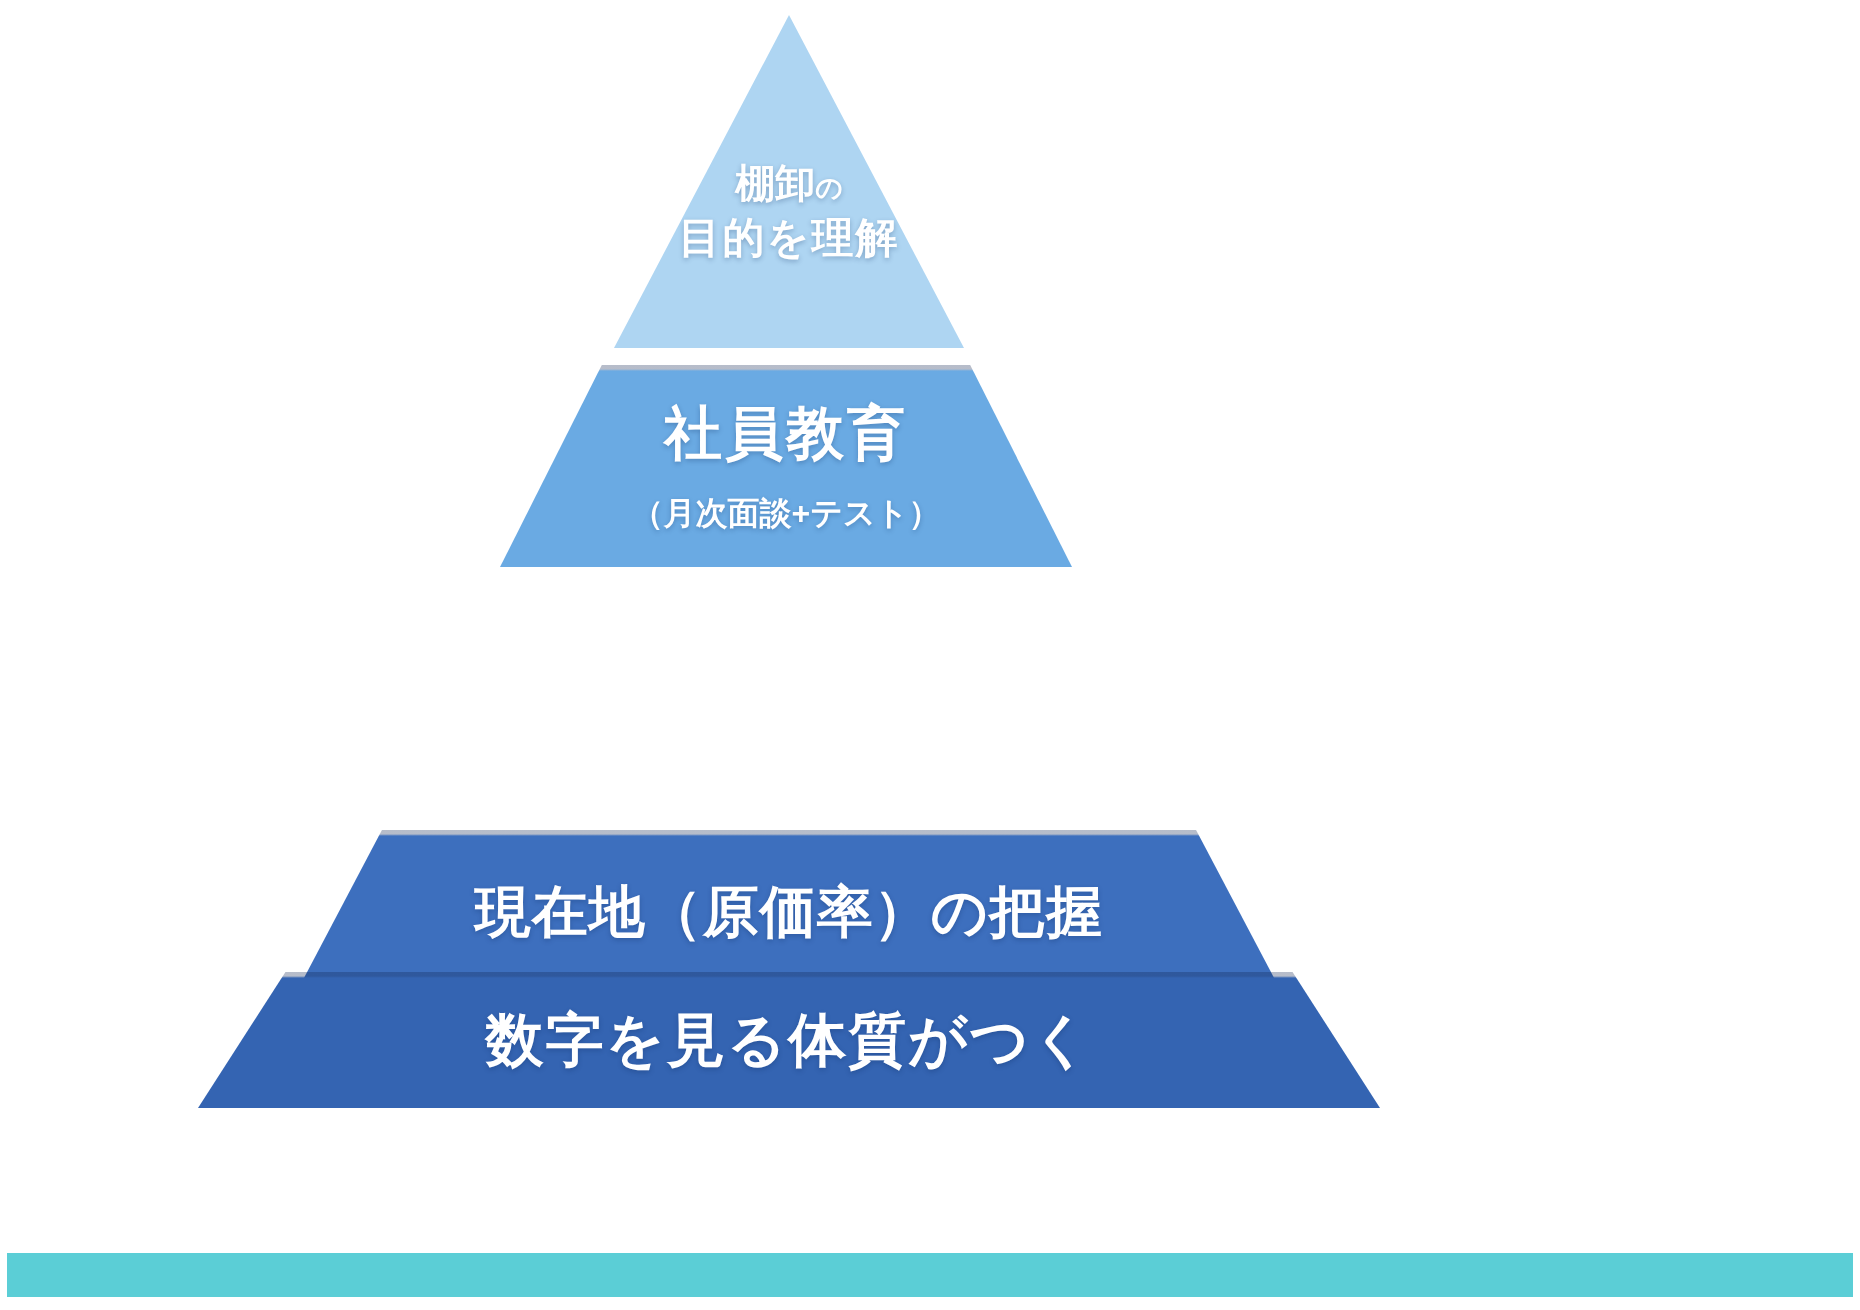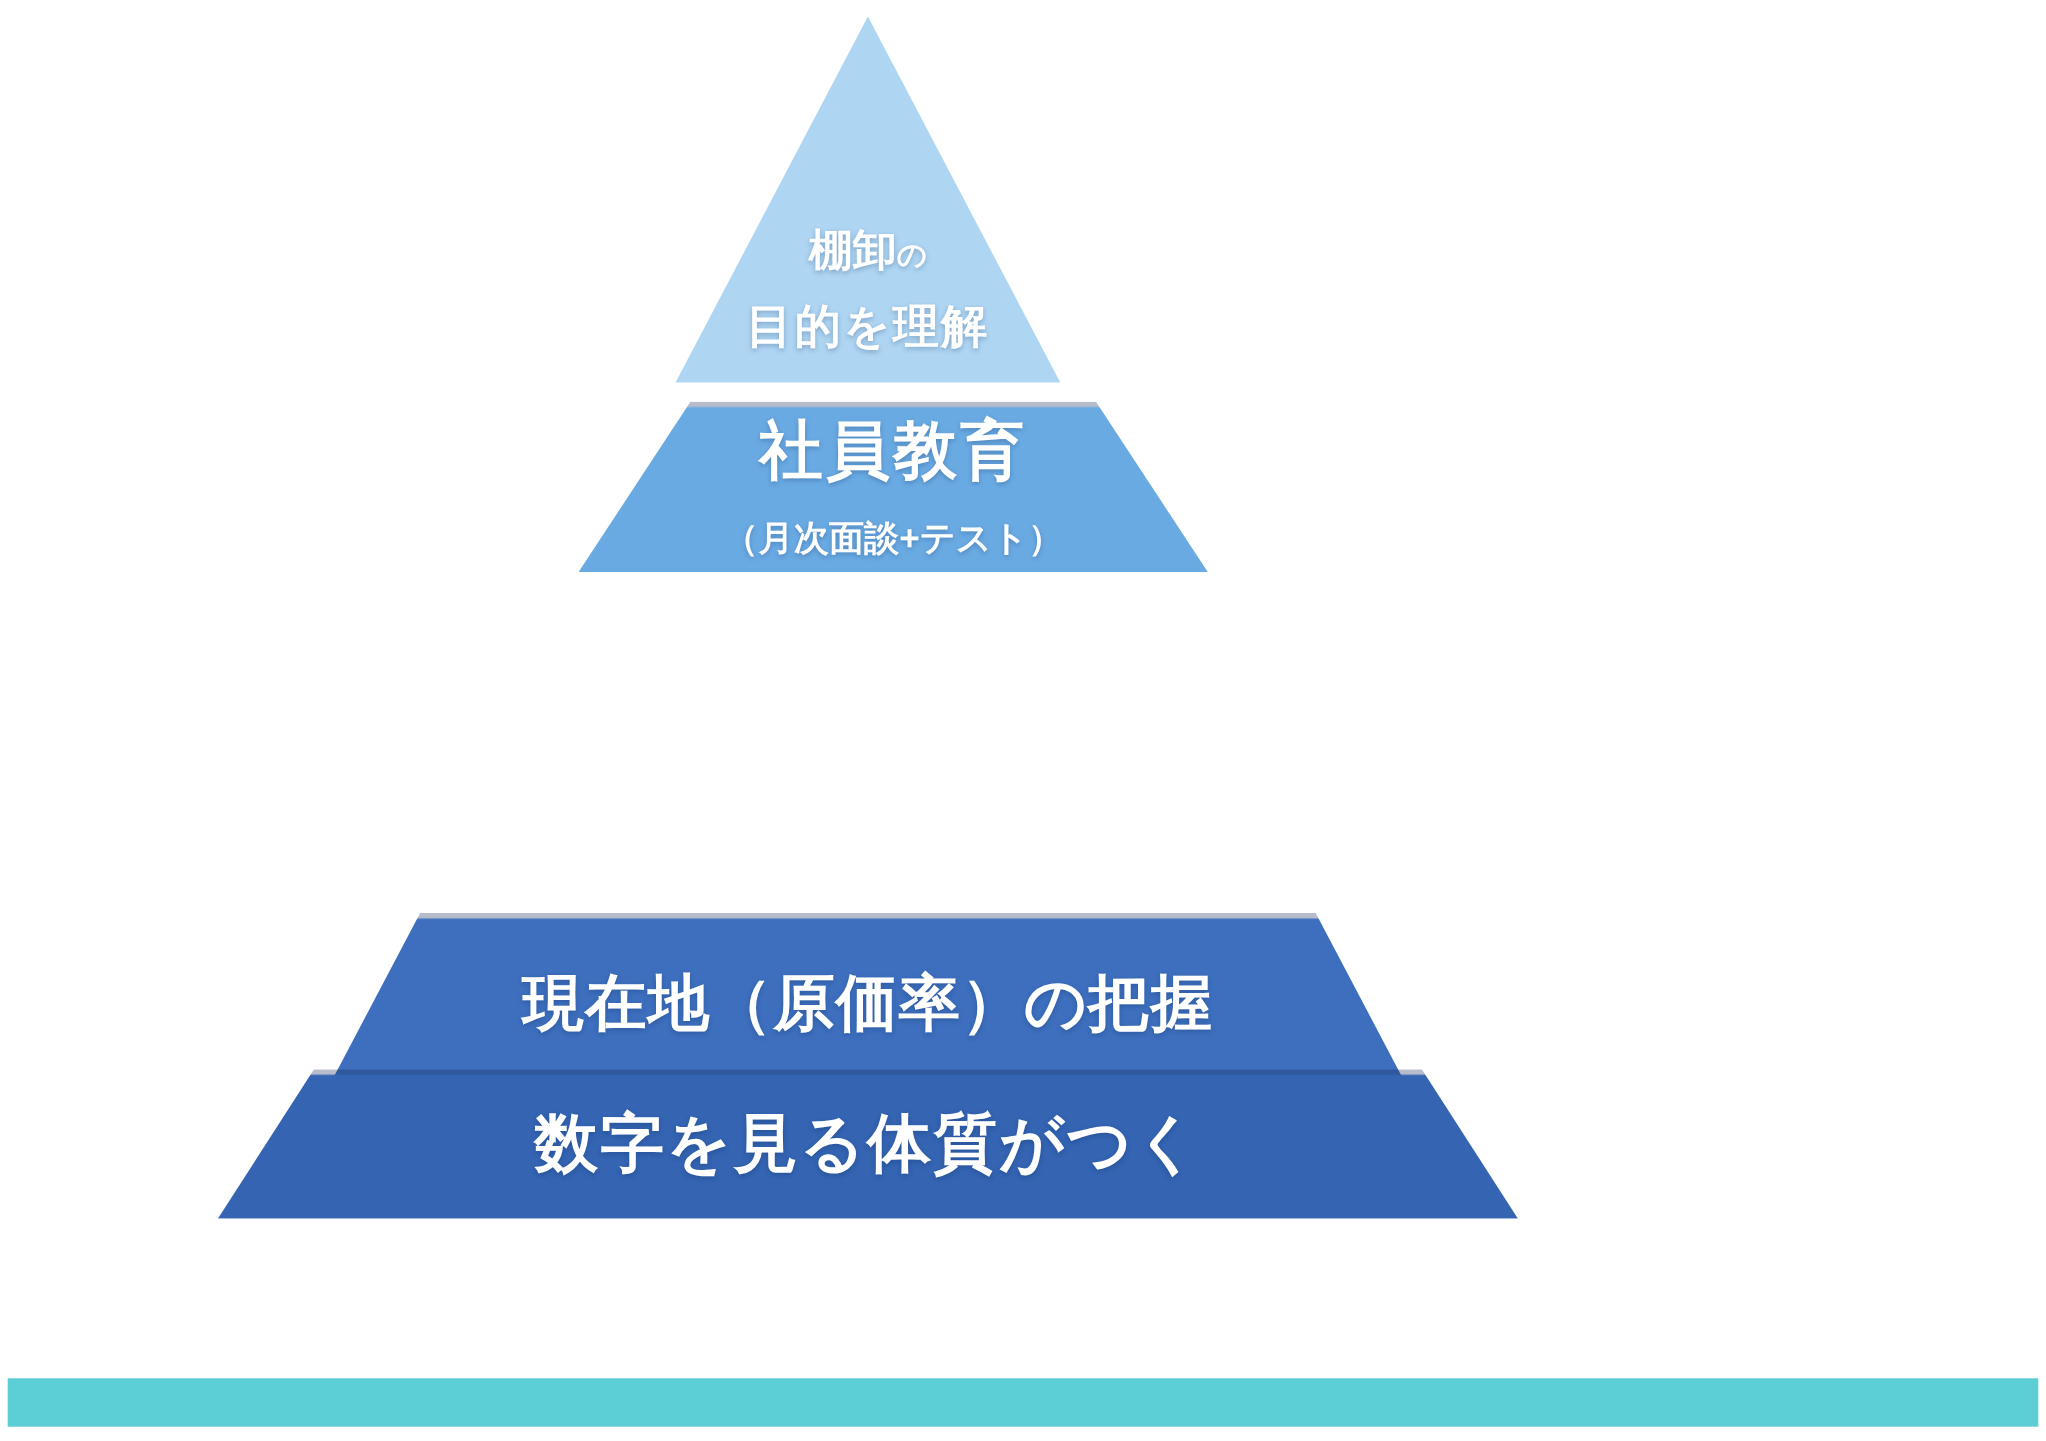--- a/index.html
+++ b/index.html
@@ -16,28 +16,28 @@
     position: absolute;
     display: flex; flex-direction: column;
     align-items: center; justify-content: center;
     color: #ffffff; font-weight: bold; text-align: center;
     text-shadow: 0 2px 5px rgba(10, 40, 90, 0.28);
     line-height: 1.15;
   }
   .tier-0 {
     left: 614px; top: 15px; width: 350px; height: 333px;
     clip-path: polygon(50% 0, 100% 100%, 0 100%);
-    justify-content: flex-end; padding-bottom: 27px; gap: 22px;
+    justify-content: flex-end; padding-bottom: 86px; gap: 8px;
   }
   .tier-0 .l1 { font-size: 40px; }
   .tier-0 .l1 .suffix { font-size: 27px; }
   .tier-0 .l2 { font-size: 42px; letter-spacing: 2px; }
 
   .tier-1 {
-    left: 526px; top: 365px; width: 572px; height: 155px;
+    left: 500px; top: 365px; width: 572px; height: 202px;
     clip-path: polygon(17.8% 0, 82.2% 0, 100% 100%, 0 100%);
     gap: 28px;
   }
   .tier-1 .main { font-size: 58px; letter-spacing: 3px; }
   .tier-1 .sub  { font-size: 32px; letter-spacing: 0px; }
 
   .tier-2 {
     left: 391px; top: 578px; width: 796px; height: 194px;
     clip-path: polygon(12.8% 0, 87.2% 0, 100% 100%, 0 100%);
     font-size: 54px; letter-spacing: 1px;

